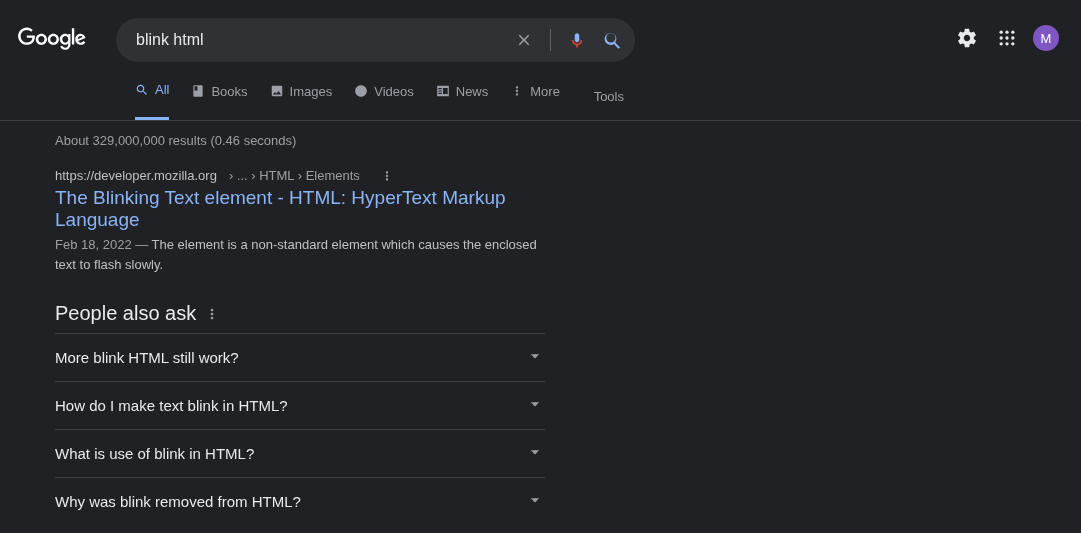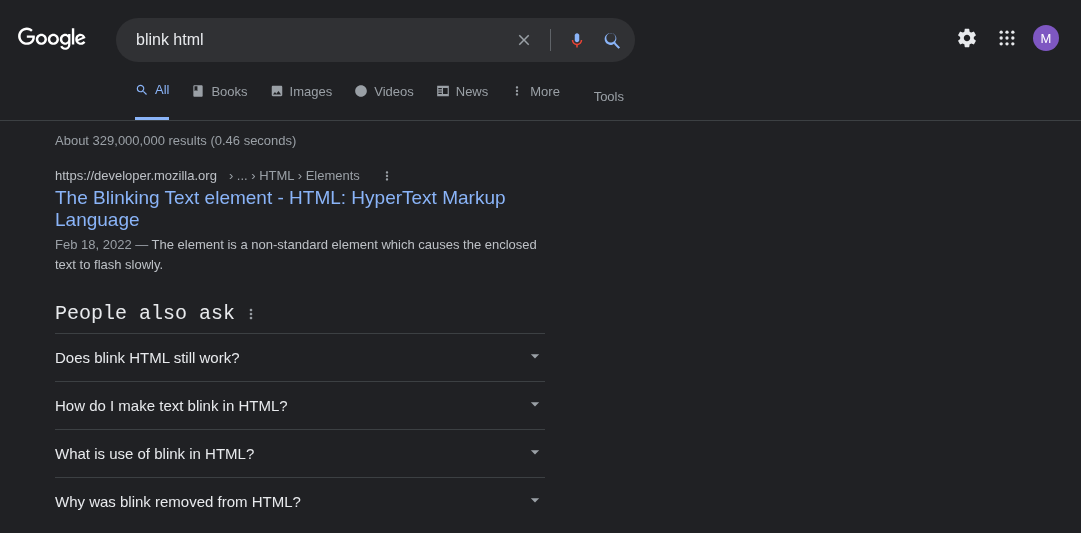--- a/index.html
+++ b/index.html
@@ -43,21 +43,21 @@
     .hr { border-bottom:1px solid #3c4043; }
     .content { padding-left:55px; padding-top:12px; width:760px; }
     .stats { color:#9aa0a6; font-size:13px; margin-bottom:20px;}
     .result { margin-bottom:28px; width:490px;}
     .breadcrumb { color:#bdc1c6; font-size:13px; display:flex; align-items:center; gap:12px;}
     .breadcrumb-path { color:#9aa0a6; }
     .more-dots { display:inline-flex; margin-left:8px; cursor:pointer;}
     .result-title { color:#8ab4f8; font-size:19px; margin-top:4px; cursor:pointer; }
     .result-snippet { color:#bdc1c6; font-size:13px; line-height:1.5; margin-top:4px; }
     .snippet-date { color:#9aa0a6; }
-    .paa-heading { display:flex; align-items:center; gap:0; color:#e8eaed; font-size:20px; margin-top:28px; margin-bottom:8px;font-family:Liberation Mono, monospace;}
+    .paa-heading { display:flex; align-items:center; gap:0; color:#e8eaed; font-size:20px; margin-top:28px; margin-bottom:8px;}
     .paa-item {
       display:flex; justify-content:space-between; align-items:center;
       border-top:1px solid #3c4043;
       padding:12px 0;
       font-size:15px; color:#e8eaed;
       width:490px;
       cursor:pointer;
     }
     .paa-item:last-of-type { border-bottom:1px solid #3c4043; }
     .feedback { text-align:right; width:490px; font-size:12px; color:#a3a3a3; margin-top:6px; cursor:pointer;}
@@ -201,21 +201,21 @@
 
   <div class="paa-heading">
     <span>People also ask</span>
     <span class="more-dots">
         <svg width="16" height="16" viewBox="0 0 24 24">
           <path fill="#9aa0a6" d="M12 8c1.1 0 2-.9 2-2s-.9-2-2-2-2 .9-2 2 .9 2 2 2zm0 2c-1.1 0-2 .9-2 2s.9 2 2 2 2-.9 2-2-.9-2-2-2zm0 6c-1.1 0-2 .9-2 2s.9 2 2 2 2-.9 2-2-.9-2-2-2z"></path>
         </svg>
       </span>
   </div>
   <div class="paa-item">
-    <span>Does blink HTML still work?</span>
+    <span>More blink HTML still work?</span>
     <span class="chevron-down"><svg width="20" height="20" viewBox="0 0 24 24">
           <path fill="#9aa0a6" d="M7 10l5 5 5-5z"></path>
         </svg></span>
   </div>
   <div class="paa-item">
     <span>How do I make text blink in HTML?</span>
     <span class="chevron-down"><svg width="20" height="20" viewBox="0 0 24 24">
           <path fill="#9aa0a6" d="M7 10l5 5 5-5z"></path>
         </svg></span>
   </div>

